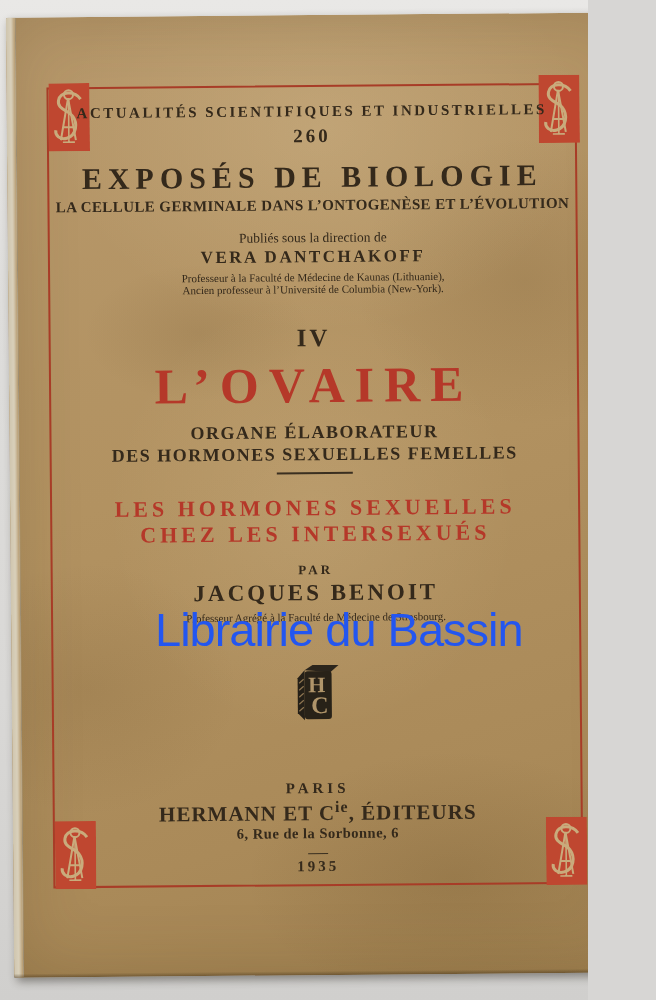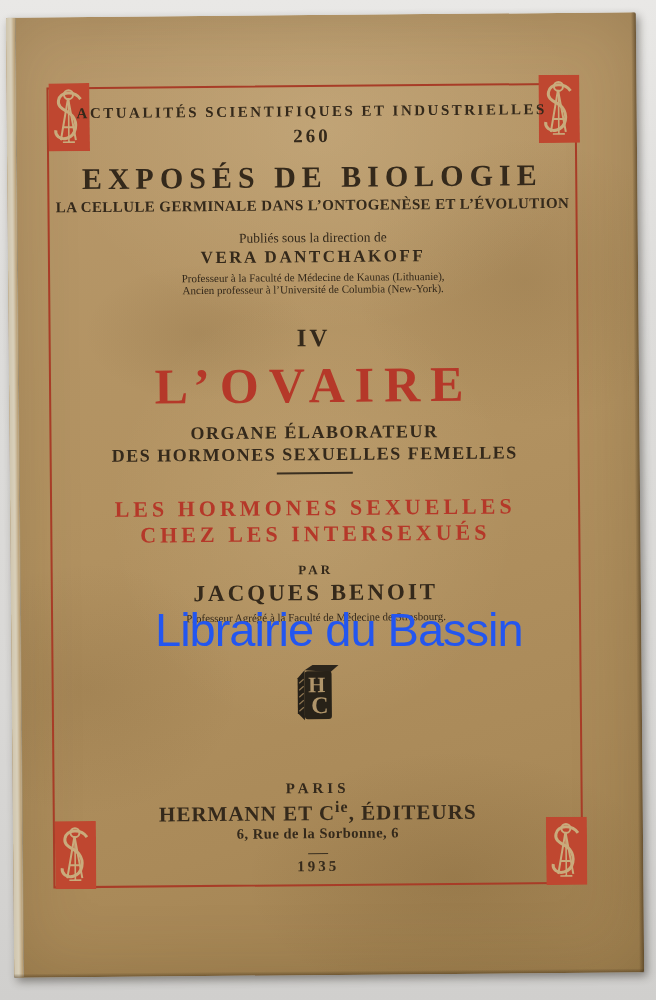--- a/index.html
+++ b/index.html
@@ -2,21 +2,21 @@
 <html><head>
 <meta charset="utf-8">
 <style>
   html,body{margin:0;padding:0;}
   body{
     width:656px;height:1000px;overflow:hidden;
     font-family:"Liberation Serif",serif;
     background:#d7d6d4;
   }
   .photo{
-    position:relative;width:656px;height:1000px;overflow:hidden;
+    position:relative;width:588px;height:1000px;overflow:hidden;
     background:linear-gradient(180deg,#e9e8e6 0%,#dedddb 30%,#d9d8d6 70%,#d0cfcd 100%);
   }
   
   .book{
     position:absolute;left:10px;top:15px;width:630px;height:960px;
     transform:rotate(-0.5deg);transform-origin:50% 50%;
     background:
       radial-gradient(ellipse 60% 30% at 50% 12%, rgba(255,238,198,0.16), transparent 70%),
       radial-gradient(ellipse 50% 35% at 48% 52%, rgba(255,236,196,0.12), transparent 65%),
       radial-gradient(ellipse 45% 25% at 82% 28%, rgba(86,60,24,0.14), transparent 60%),

